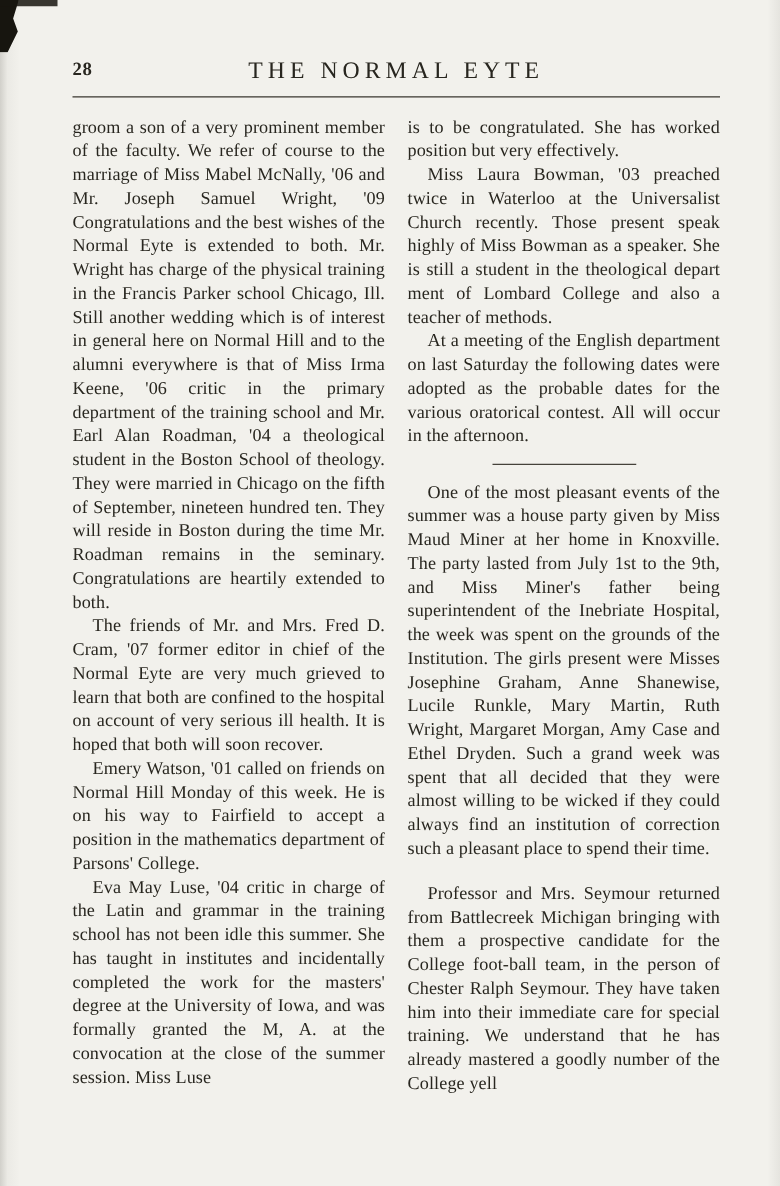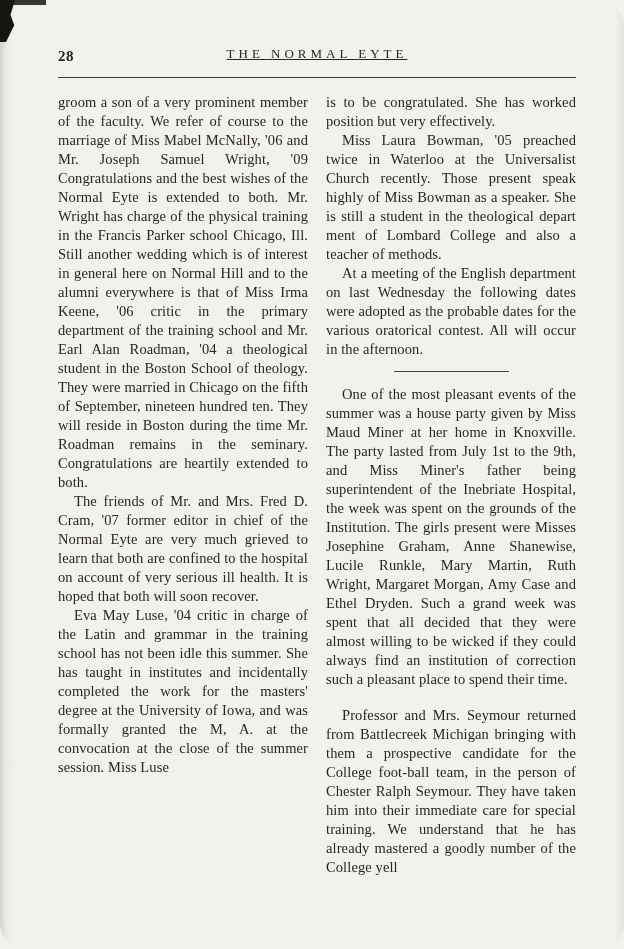--- a/index.html
+++ b/index.html
@@ -17,21 +17,20 @@
   }
   
   .page-wrap {
     position: relative;
     width: 624px;
     height: 949px;
     background:
       linear-gradient(90deg, rgba(60,58,50,0.18) 0px, rgba(60,58,50,0.04) 6px, rgba(0,0,0,0) 16px),
       linear-gradient(270deg, rgba(60,58,50,0.07) 0px, rgba(0,0,0,0) 10px),
       #f2f1ec;
-    border-radius: 26px;
   }
   .scan-blob-topleft {
     position: absolute;
     left: 0;
     top: 0;
     width: 15px;
     height: 42px;
     background: #17150f;
     clip-path: polygon(0 0, 100% 0, 70% 35%, 95% 60%, 40% 100%, 0 100%);
   }
@@ -57,24 +56,23 @@
     position: absolute;
     left: 0;
     top: 2px;
     font-weight: bold;
     font-size: 15px;
     letter-spacing: 0.5px;
   }
   .page-title {
     display: block;
     text-align: center;
-    font-size: 13px;
+    font-size: 19px;
     letter-spacing: 4px;
     font-weight: normal;
-    text-decoration: underline;
   }
   .header-rule {
     border: none;
     border-top: 1.7px solid #3a372f;
     margin: 9px 0 0 0;
   }
   main.columns {
     display: flex;
     gap: 18px;
     margin-top: 15px;
@@ -118,27 +116,28 @@
       <span class="page-number">28</span>
       <span class="page-title">THE NORMAL EYTE</span>
     </header>
     <hr class="header-rule">
 
     <main class="columns">
 
       <section class="column">
         <p>groom a son of a very prominent member of the faculty.  We refer of course to the marriage of Miss Mabel McNally, '06 and Mr. Joseph Samuel Wright, '09 Congratulations and the best wishes of the Normal Eyte is extended to both. Mr. Wright has charge of the physical training in the Francis Parker school Chicago, Ill.  Still another wedding which is of interest in general here on Normal Hill and to the alumni everywhere is that of Miss Irma Keene, '06 critic in the primary department of the training school and Mr. Earl Alan Roadman, '04 a theological student in the Boston School of theology. They were married in Chicago on the fifth of September, nineteen hundred ten.  They will reside in Boston during the time Mr. Roadman remains in the seminary. Congratulations are heartily extended to both.</p>
         <p class="indent">The friends of Mr. and Mrs. Fred D. Cram, '07 former editor in chief of the Normal Eyte are very much grieved to learn that both are confined to the hospital on account of very serious ill health.  It is hoped that both will soon recover.</p>
+        <p class="indent">Emery Watson, '01 called on friends on Normal Hill Monday of this week.  He is on his way to Fairfield to accept a position in the mathematics department of Parsons' College.</p>
         <p class="indent">Eva May Luse, '04 critic in charge of the Latin and grammar in the training school has not been idle this summer.  She has taught in institutes and incidentally completed the work for the masters' degree at the University of Iowa, and was formally granted the M, A. at the convocation at the close of the summer session.  Miss Luse</p>
       </section>
 
       <section class="column">
         <p>is to be congratulated.  She has worked position but very effectively.</p>
-        <p class="indent">Miss Laura Bowman, '05 preached twice in Waterloo at the Universalist Church recently.  Those present speak highly of Miss Bowman as a speaker.  She is still a student in the theological depart ment of Lombard College and also a teacher of methods.</p>
-        <p class="indent">At a meeting of the English department on last Wednesday the following dates were adopted as the probable dates for the various oratorical contest.  All will occur in the afternoon.</p>
+        <p class="indent">Miss Laura Bowman, '03 preached twice in Waterloo at the Universalist Church recently.  Those present speak highly of Miss Bowman as a speaker.  She is still a student in the theological depart ment of Lombard College and also a teacher of methods.</p>
+        <p class="indent">At a meeting of the English department on last Saturday the following dates were adopted as the probable dates for the various oratorical contest.  All will occur in the afternoon.</p>
 
         <hr class="section-divider">
 
         <p class="indent">One of the most pleasant events of the summer was a house party given by Miss Maud Miner at her home in Knoxville.  The party lasted from July 1st to the 9th, and Miss Miner's father being superintendent of the Inebriate Hospital, the week was spent on the grounds of the Institution.  The girls present were Misses Josephine Graham, Anne Shanewise, Lucile Runkle, Mary Martin, Ruth Wright, Margaret Morgan, Amy Case and Ethel Dryden.  Such a grand week was spent that all decided that they were almost willing to be wicked if they could always find an institution of correction such a pleasant place to spend their time.</p>
         <p class="indent section-gap">Professor and Mrs. Seymour returned from Battlecreek Michigan bringing with them a prospective candidate for the College foot-ball team, in the person of Chester Ralph Seymour.  They have taken him into their immediate care for special training.  We understand that he has already mastered a goodly number of the College yell</p>
       </section>
 
     </main>
   </div>
 </div>

